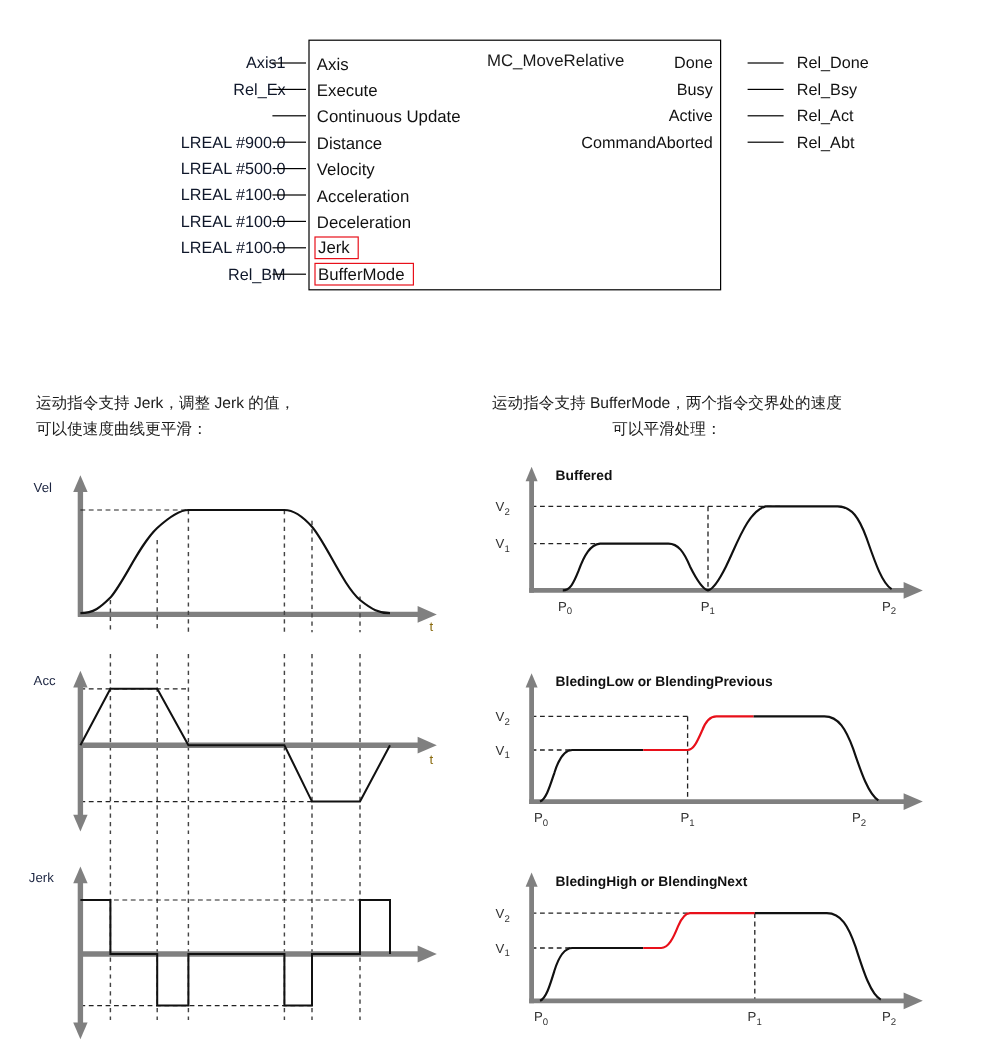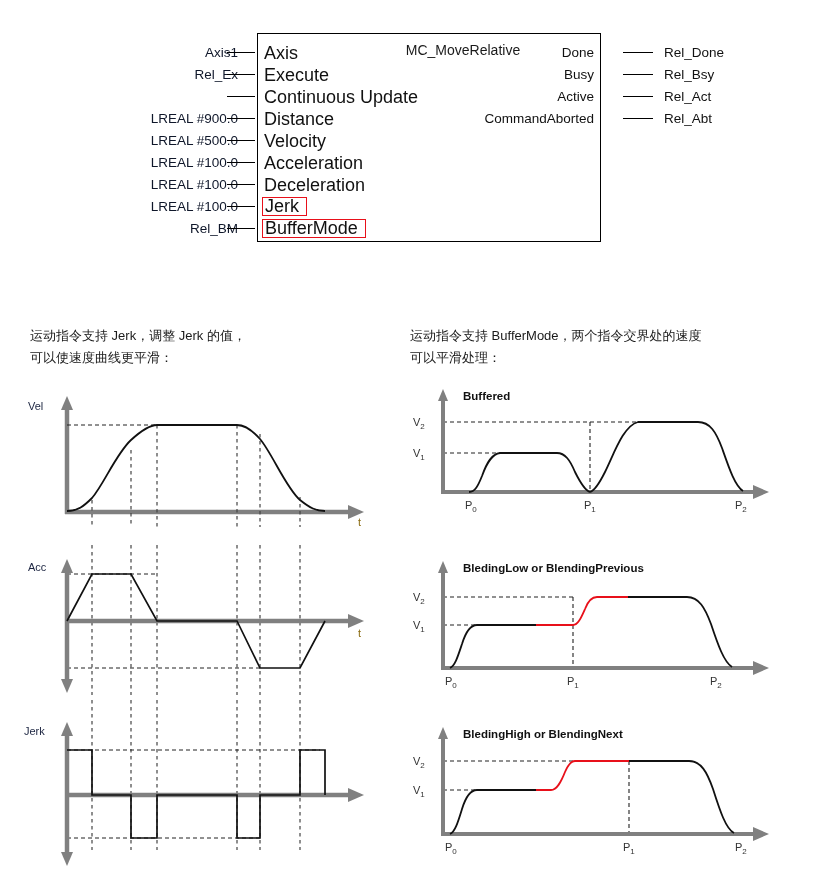--- a/index.html
+++ b/index.html
@@ -27,21 +27,21 @@
   .in-val{
     position:absolute;right:586px;top:0;height:22px;line-height:22px;
     font-size:13.5px;text-align:right;white-space:nowrap;color:#0f172a;
   }
   .in-wire{
     position:absolute;left:227px;top:10px;width:28px;height:0;
     border-top:1.8px solid #000;
   }
   .in-lbl{
     position:absolute;left:264px;top:0;height:22px;line-height:22px;
-    font-size:18px;white-space:nowrap;color:#111;
+    font-size:14px;white-space:nowrap;color:#111;
   }
   .in-lbl.hl{
     border:1.6px solid #e8101a;padding:0 7px 0 2px;left:262px;
     height:19px;line-height:17px;top:1px;box-sizing:border-box;
   }
   .out-lbl{
     position:absolute;right:230px;top:0;height:22px;line-height:22px;
     font-size:13.5px;white-space:nowrap;color:#111;text-align:right;
   }
   .out-wire{
@@ -52,21 +52,21 @@
     position:absolute;left:664px;top:0;height:22px;line-height:22px;
     font-size:13.5px;white-space:nowrap;color:#111;
   }
 
   
   .caption{
     position:absolute;font-size:13px;line-height:22px;color:#1a1a1a;
     white-space:pre-line;
   }
   #cap-left{left:30px;top:325px;}
-  #cap-right{left:410px;top:325px;}
+  #cap-right{left:410px;top:325px;text-align:center;}
 
   
   .chart{position:absolute;}
   .chart svg{display:block;}
   .cap-lbl{font-size:11px;fill:#1b2440;font-family:"Liberation Sans",sans-serif;}
   .ax-lbl{font-size:11px;fill:#8a6b10;font-family:"Liberation Sans",sans-serif;}
   .tick-lbl{font-size:11px;fill:#333;font-family:"Liberation Sans",sans-serif;}
   .ttl-lbl{font-size:11.5px;font-weight:bold;fill:#111;font-family:"Liberation Sans",sans-serif;}
 </style>
 </head>

